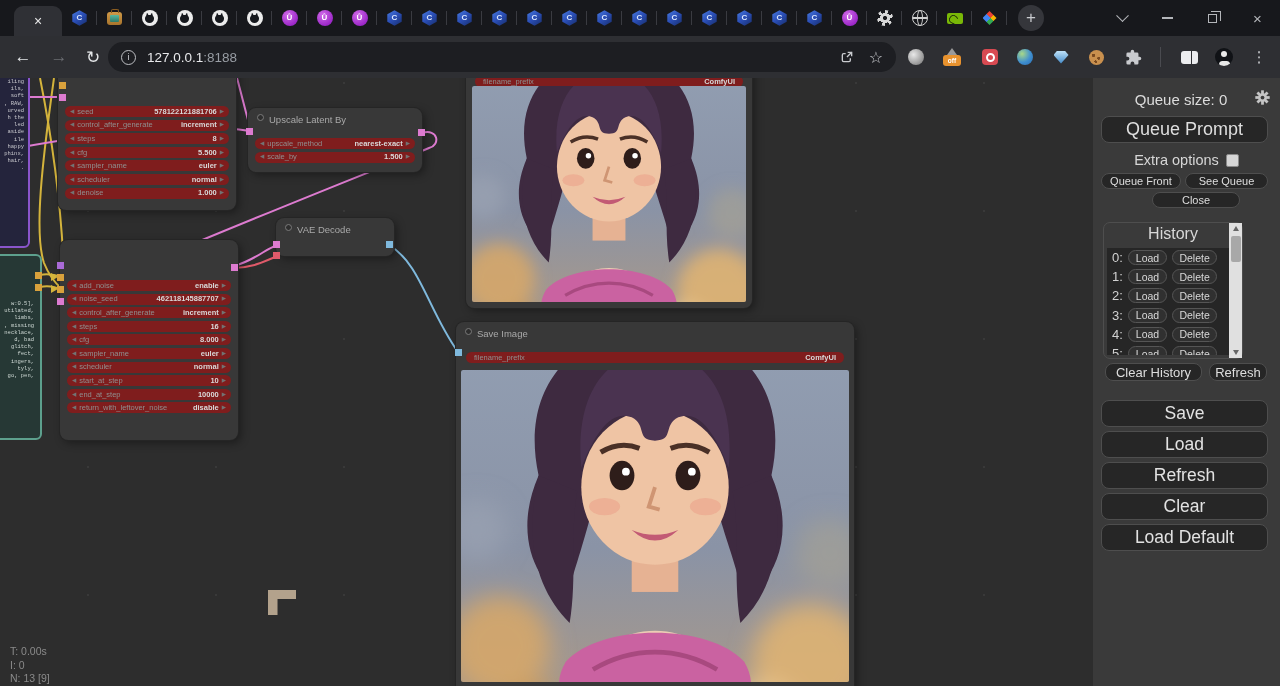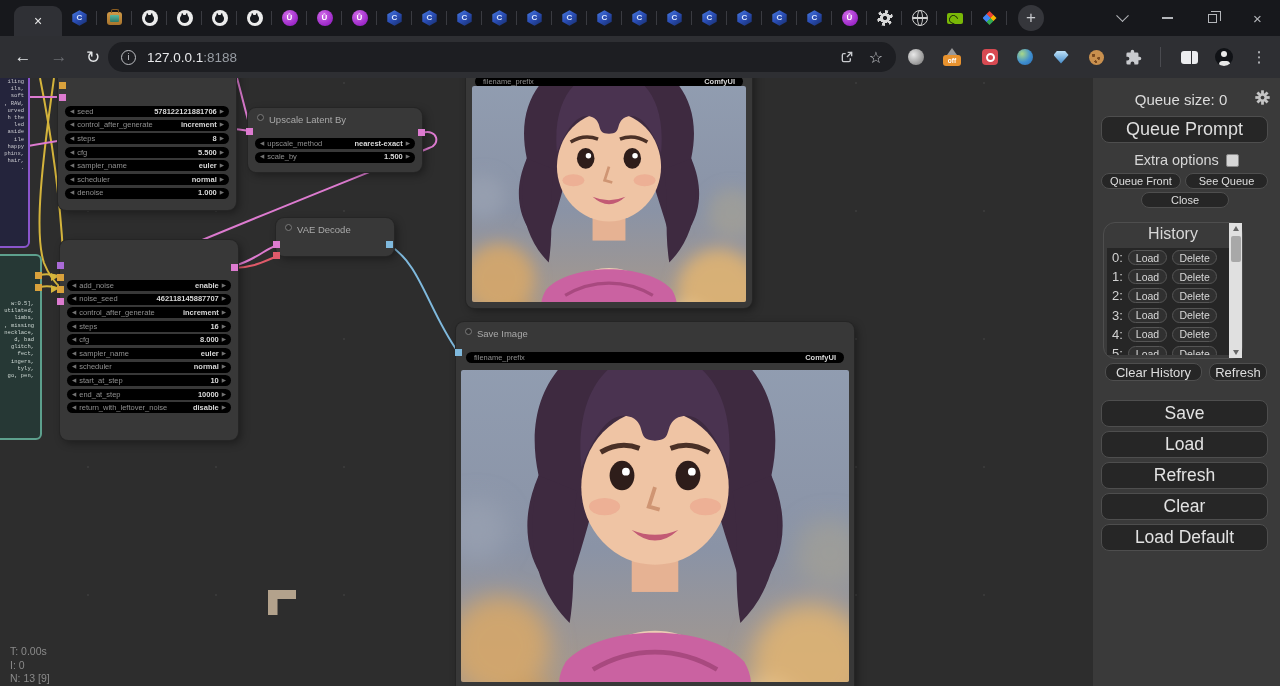--- a/index.html
+++ b/index.html
@@ -70,21 +70,21 @@
 
   
   .workspace{position:absolute;left:0;top:78px;width:1280px;height:608px;display:flex}
   .canvas{position:relative;width:1093px;height:608px;background:#2d2d2d;overflow:hidden;background-image:radial-gradient(circle,rgba(255,255,255,.055) 1px,transparent 1.4px);background-size:128px 128px;background-position:24px 69px}
   .wires{position:absolute;left:0;top:0;width:1093px;height:608px;pointer-events:none}
 
   .node{position:absolute;background:#383838;border-radius:8px;box-shadow:0 0 0 1px #252525,3px 3px 9px rgba(0,0,0,.38)}
   .ntitle{display:flex;align-items:flex-start;gap:5px;padding:6px 9px 3px;color:#a9a9a9;font-size:9.5px;white-space:nowrap}
   .ndot{width:7px;height:7px;border-radius:50%;border:1.6px solid #7a7a7a;background:#2e2e2e;flex:none}
   .nwidgets{padding:0 7px}
-  .wpill{height:11px;border-radius:6px;background:#000000;display:flex;align-items:center;margin-bottom:2.6px;padding:0 5px;font-size:7.5px;line-height:1}
+  .wpill{height:11px;border-radius:6px;background:#7f1d1d;display:flex;align-items:center;margin-bottom:2.6px;padding:0 5px;font-size:7.5px;line-height:1}
   .wlabel{color:#8f8f8f;margin-left:3px;white-space:nowrap}
   .wvalue{color:#d8d8d8;margin-left:auto;margin-right:3px;white-space:nowrap;font-weight:bold}
   .warr{color:#737373;font-size:5.5px;flex:none}
   .warr.l::before{content:"◀"}
   .warr.r::before{content:"▶"}
   .sl{position:absolute;width:7px;height:7px;z-index:5}
   .sl.or{background:#d9a13c}.sl.pk{background:#dd7bd0}.sl.pu{background:#a96ad6}.sl.rd{background:#e05a6a}.sl.bl{background:#7fb9dd}
   .nimg{position:absolute;background:#1a1a1a;overflow:hidden;border-radius:2px}
   .nimg svg{display:block}
 
@@ -97,21 +97,21 @@
   .status{position:absolute;left:10px;top:567px;font-size:10.5px;line-height:13.5px;color:#8a8a8a}
   .reroute{position:absolute;left:268px;top:512px;width:28px;height:25px;background:#b3a28c;clip-path:polygon(0 0,100% 0,100% 36%,34% 36%,34% 100%,0 100%);filter:drop-shadow(0 0 1.5px #1f1a14)}
 
   
   .sidebar{position:relative;width:187px;height:608px;background:#3a3a3a;color:#ddd}
   .cbtn{position:absolute;background:#262626;border:1px solid #4e4e4e;border-radius:8px;color:#dedede;display:flex;align-items:center;justify-content:center;white-space:nowrap}
   .queue-size{position:absolute;left:0;top:13px;width:176px;text-align:center;font-size:15px;color:#dcdcdc}
   .side-gear{position:absolute;right:10px;top:12px}
   .extra-row{position:absolute;left:0;top:74px;width:187px;display:flex;align-items:center;justify-content:center;gap:7px;font-size:14.5px;color:#d6d6d6}
   .checkbox{width:13px;height:13px;background:#d6d6d6;border:1px solid #8a8a8a;border-radius:2px}
-  .history{position:absolute;left:10px;top:144px;width:140px;height:137px;border:1px solid #4e4e4e;border-radius:12px}
+  .history{position:absolute;left:10px;top:144px;width:140px;height:137px;border:1px solid #4e4e4e;border-radius:7px}
   .htitle{text-align:center;font-size:16px;color:#d8d8d8;padding-top:2px}
   .hlist{position:absolute;left:3px;right:3px;top:25px;bottom:3px;background:#262626;overflow:hidden}
   .hrow{height:19.2px;display:flex;align-items:center;justify-content:flex-end;gap:5px;padding-right:22px}
   .hidx{font-size:13px;color:#d2d2d2;width:17px;text-align:right}
   .hbtn{background:#303030;border:1px solid #555;border-radius:8px;color:#d8d8d8;font-size:10.5px;height:15px;display:flex;align-items:center;justify-content:center}
   .hload{width:42px}.hdel{width:48px}
   .hscroll{position:absolute;right:0;top:0;bottom:0;width:13px;background:#e0e0e0}
   .hscroll .up,.hscroll .dn{position:absolute;left:0;width:13px;height:11px;display:flex;align-items:center;justify-content:center}
   .hscroll .up{top:0}.hscroll .dn{bottom:0}
   .tri-up{width:0;height:0;border-left:3.5px solid transparent;border-right:3.5px solid transparent;border-bottom:5px solid #666}
@@ -741,21 +741,21 @@
             <circle r="3" fill="#3a3a3a"></circle>
           </svg>
       </span>
       <div class="cbtn" style="left:8px;top:38px;width:167px;height:27px;font-size:18px">Queue Prompt</div>
       <div class="extra-row">
         <span>Extra options</span>
         <span class="checkbox"></span>
       </div>
       <div class="cbtn" style="left:8px;top:95px;width:80px;height:16px;font-size:11px">Queue Front</div>
       <div class="cbtn" style="left:92px;top:95px;width:83px;height:16px;font-size:11px">See Queue</div>
-      <div class="cbtn" style="left:48px;top:114px;width:88px;height:16px;font-size:11px">Close</div>
+      <div class="cbtn" style="left:59px;top:114px;width:88px;height:16px;font-size:11px">Close</div>
 
       <div class="history">
         <div class="htitle">History</div>
         <div class="hlist">
 
             <div class="hrow">
               <span class="hidx">0:</span>
               <span class="hbtn hload">Load</span>
               <span class="hbtn hdel">Delete</span>
             </div>

